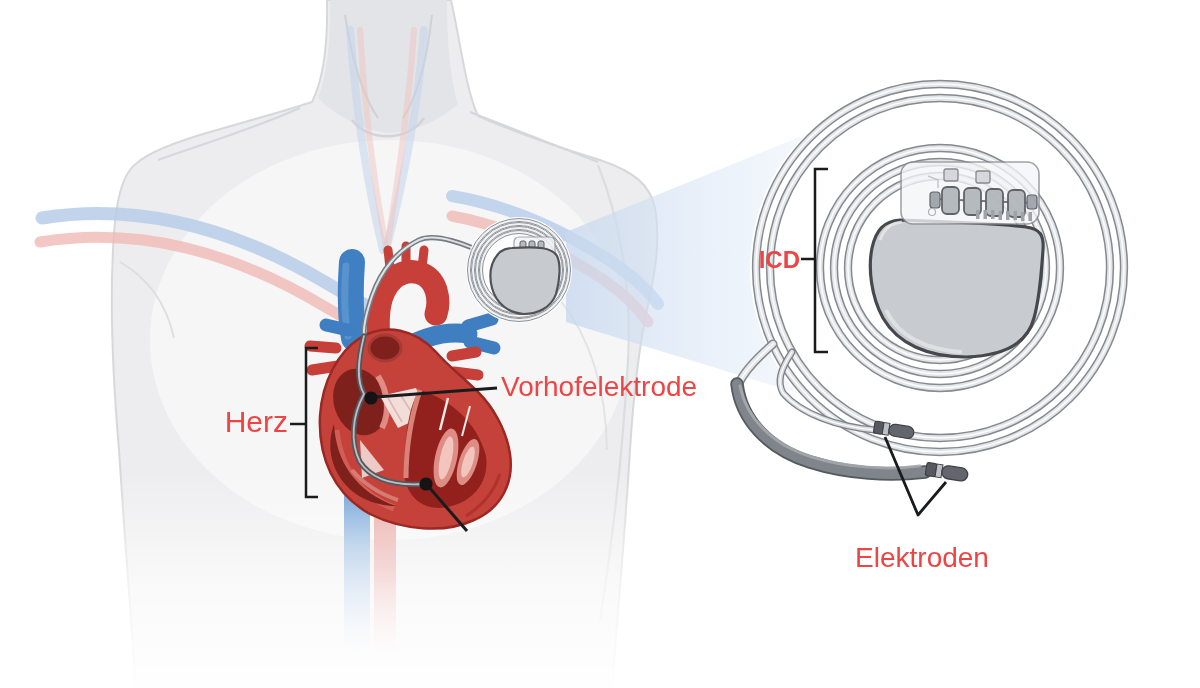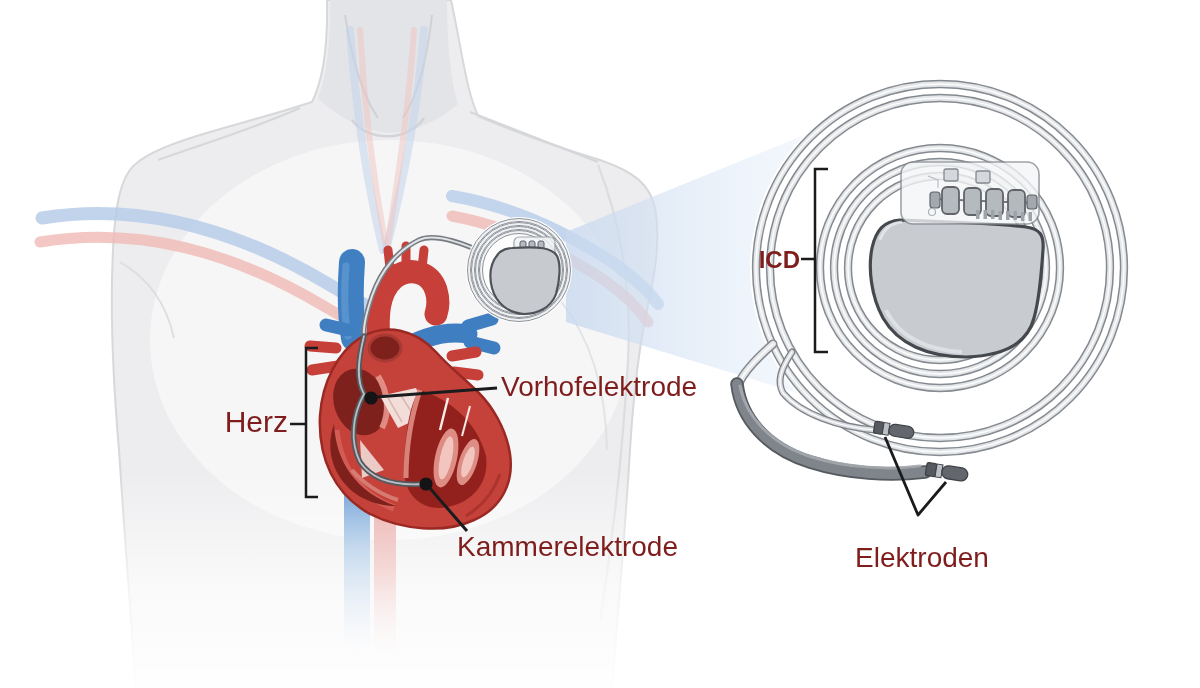--- a/index.html
+++ b/index.html
@@ -1,19 +1,19 @@
 <!DOCTYPE html>
 <html><head>
 <meta charset="utf-8">
 <style>
   html,body{margin:0;padding:0;background:#ffffff;}
   .stage{position:relative;width:1200px;height:688px;overflow:hidden;background:#ffffff;
          font-family:"Liberation Sans",sans-serif;}
   .stage svg{position:absolute;left:0;top:0;}
-  .lbl{position:absolute;color:#7f1d1d;line-height:1.05;white-space:nowrap;}
+  .lbl{position:absolute;color:#ef4444;line-height:1.05;white-space:nowrap;}
   .lbl-herz{left:170px;top:406px;width:118px;text-align:right;font-size:30px;}
   .lbl-vorhof{left:501px;top:372px;font-size:28px;}
   .lbl-kammer{left:457px;top:532px;font-size:28px;}
   .lbl-icd{left:728px;top:247px;width:72px;text-align:right;font-size:24px;font-weight:700;}
   .lbl-elektroden{left:845px;top:543px;width:154px;text-align:center;font-size:28px;}
 </style>
 </head>
 <body>
 
 <div class="stage">
@@ -243,16 +243,15 @@
     <path d="M 376,397 L 497,388" stroke-width="3"></path>
     <path d="M 428,486 L 467,531" stroke-width="3"></path>
     <path d="M 885,437 L 918,515 L 946,482" stroke-width="2.8" stroke-linejoin="round"></path>
     <circle cx="371" cy="398" r="6.6" fill="#141416" stroke="none"></circle>
     <circle cx="426" cy="484" r="6.6" fill="#141416" stroke="none"></circle>
   </g>
 </svg>
 
 <div class="lbl lbl-vorhof">Vorhofelektrode</div>
 <div class="lbl lbl-herz">Herz</div>
-<div class="lbl lbl-kammer">Kammerelektrode</div>
 <div class="lbl lbl-icd">ICD</div>
 <div class="lbl lbl-elektroden">Elektroden</div>
 </div>
 
 </body></html>

